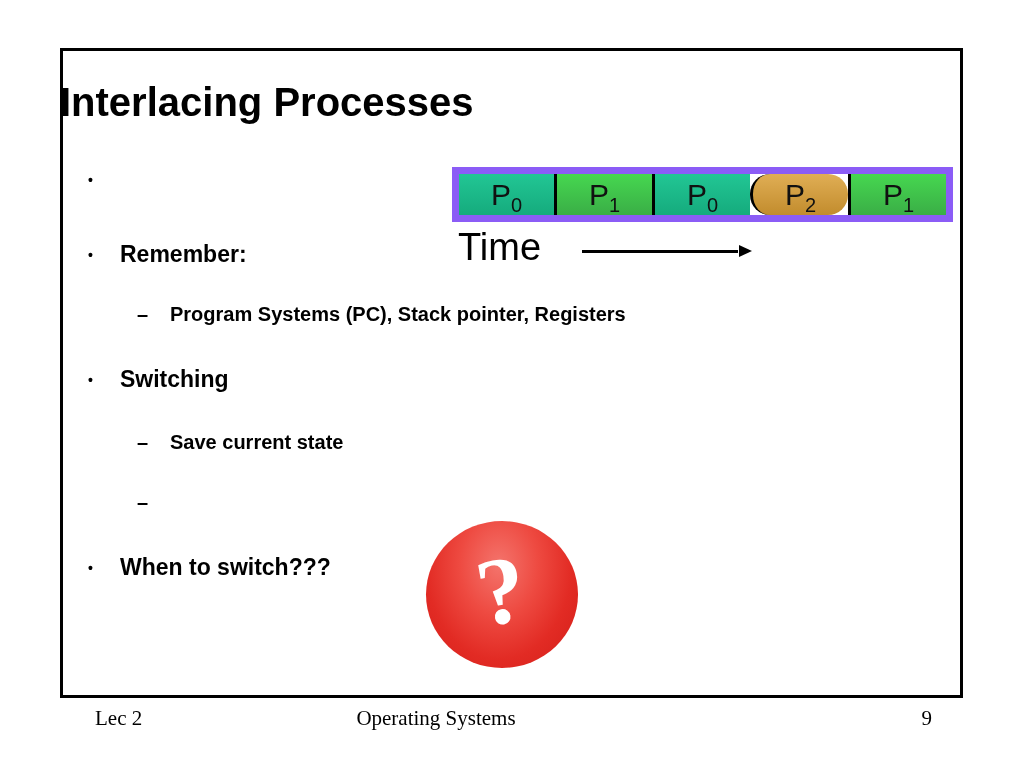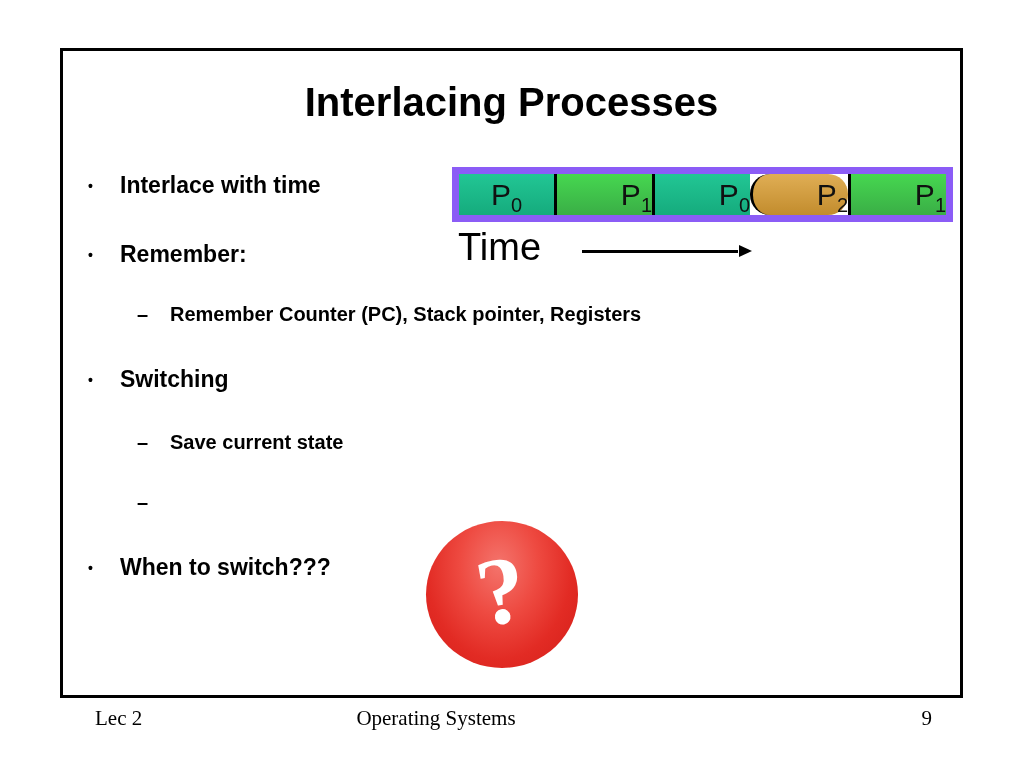--- a/index.html
+++ b/index.html
@@ -6,21 +6,21 @@
   body { width:1024px; height:768px; background:#ffffff; font-family:"Liberation Sans", sans-serif; }
   .page { position:relative; width:1024px; height:768px; background:#ffffff; overflow:hidden; }
 
   .slide-frame {
     position:absolute; left:60px; top:48px; width:903px; height:650px;
     border:3px solid #000000; box-sizing:border-box; background:#ffffff;
   }
 
   .slide-title {
     position:absolute; left:60px; top:80px; width:903px;
-    text-align:center; font-size:40px; font-weight:bold; color:#000000;
+    text-align:left; font-size:40px; font-weight:bold; color:#000000;
     letter-spacing:0px;
   }
 
   .bullet-row { position:absolute; display:flex; align-items:baseline; color:#000000; }
   .bullet-row.lvl1 { left:88px; font-size:23px; font-weight:bold; }
   .bullet-row.lvl2 { left:137px; font-size:20px; font-weight:bold; }
   .bullet-row.lvl1 .marker { width:32px; font-size:14px; align-self:center; }
   .bullet-row.lvl2 .marker { width:33px; font-size:20px; }
 
   .b1 { top:172px; }
@@ -33,21 +33,21 @@
 
   .timeline {
     position:absolute; left:452px; top:167px; width:501px; height:55px;
     border:7px solid #8b5cf6; box-sizing:border-box;
     display:flex;
   }
   .timeline .cell {
     flex:1 1 0; display:flex; align-items:center; justify-content:center;
     font-size:30px; color:#111111;
   }
-  .timeline .cell + .cell { border-left:3px solid #000000;justify-content:flex-end; }
+  .timeline .cell + .cell { border-left:3px solid #000000; }
   .timeline .cell sub { font-size:20px; line-height:0; }
 
   .time-label {
     position:absolute; left:458px; top:226px;
     font-size:38px; font-weight:normal; color:#000000;
   }
 
   .time-arrow { position:absolute; left:582px; top:244px; width:170px; height:14px; }
   .time-arrow .shaft { position:absolute; left:0; top:6px; width:156px; height:3px; background:#000000; }
   .time-arrow .head {
@@ -79,21 +79,20 @@
 <body>
 
 <div class="page">
 
   <div class="slide-frame"></div>
 
   <div class="slide-title">Interlacing Processes</div>
 
   <div class="bullet-row lvl1 b1">
     <span class="marker">•</span>
-    <span class="txt">Interlace with time</span>
   </div>
 
   <div class="timeline">
     <div class="cell" style="background: linear-gradient(rgb(34, 198, 148), rgb(21, 171, 125));">
       <span><span>P</span><sub>0</sub></span>
     </div>
     <div class="cell" style="background: linear-gradient(rgb(70, 215, 80), rgb(58, 174, 70));">
       <span><span>P</span><sub>1</sub></span>
     </div>
     <div class="cell" style="background: linear-gradient(rgb(34, 198, 148), rgb(21, 171, 125));">
@@ -113,21 +112,21 @@
   </div>
 
   <div class="time-label">Time</div>
   <div class="time-arrow">
     <div class="shaft"></div>
     <div class="head"></div>
   </div>
 
   <div class="bullet-row lvl2 b3">
     <span class="marker">–</span>
-    <span class="txt">Remember Counter (PC), Stack pointer, Registers</span>
+    <span class="txt">Program Systems (PC), Stack pointer, Registers</span>
   </div>
 
   <div class="bullet-row lvl1 b4">
     <span class="marker">•</span>
     <span class="txt">Switching</span>
   </div>
 
   <div class="bullet-row lvl2 b5">
     <span class="marker">–</span>
     <span class="txt">Save current state</span>

